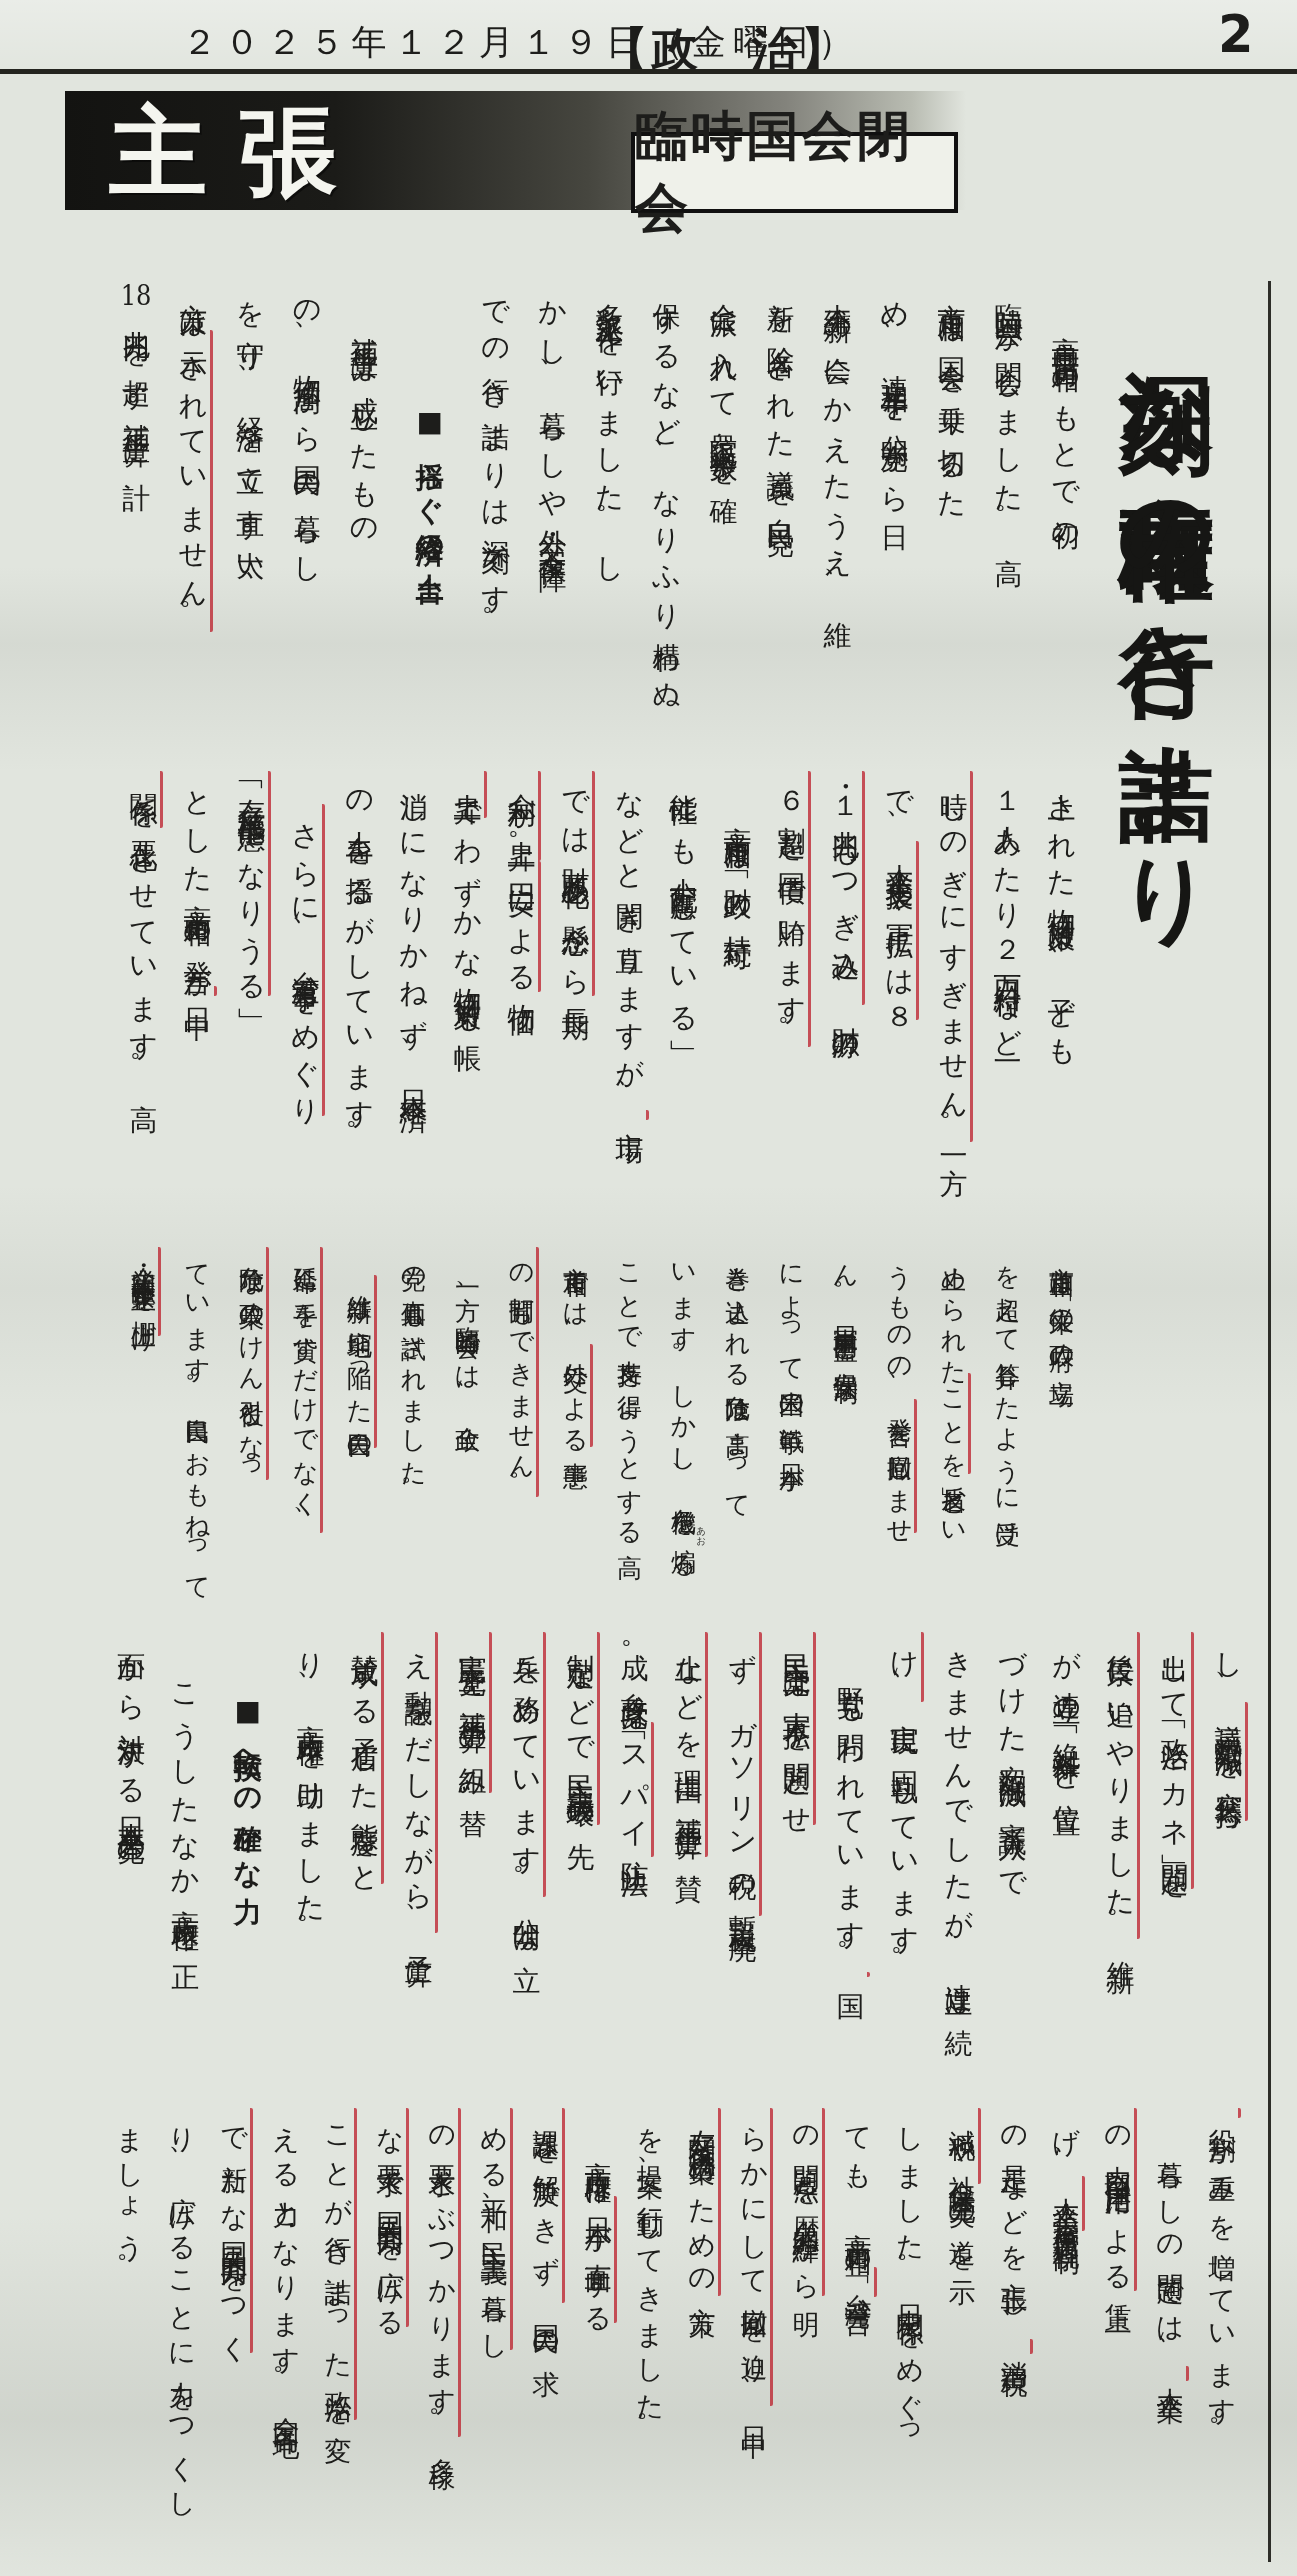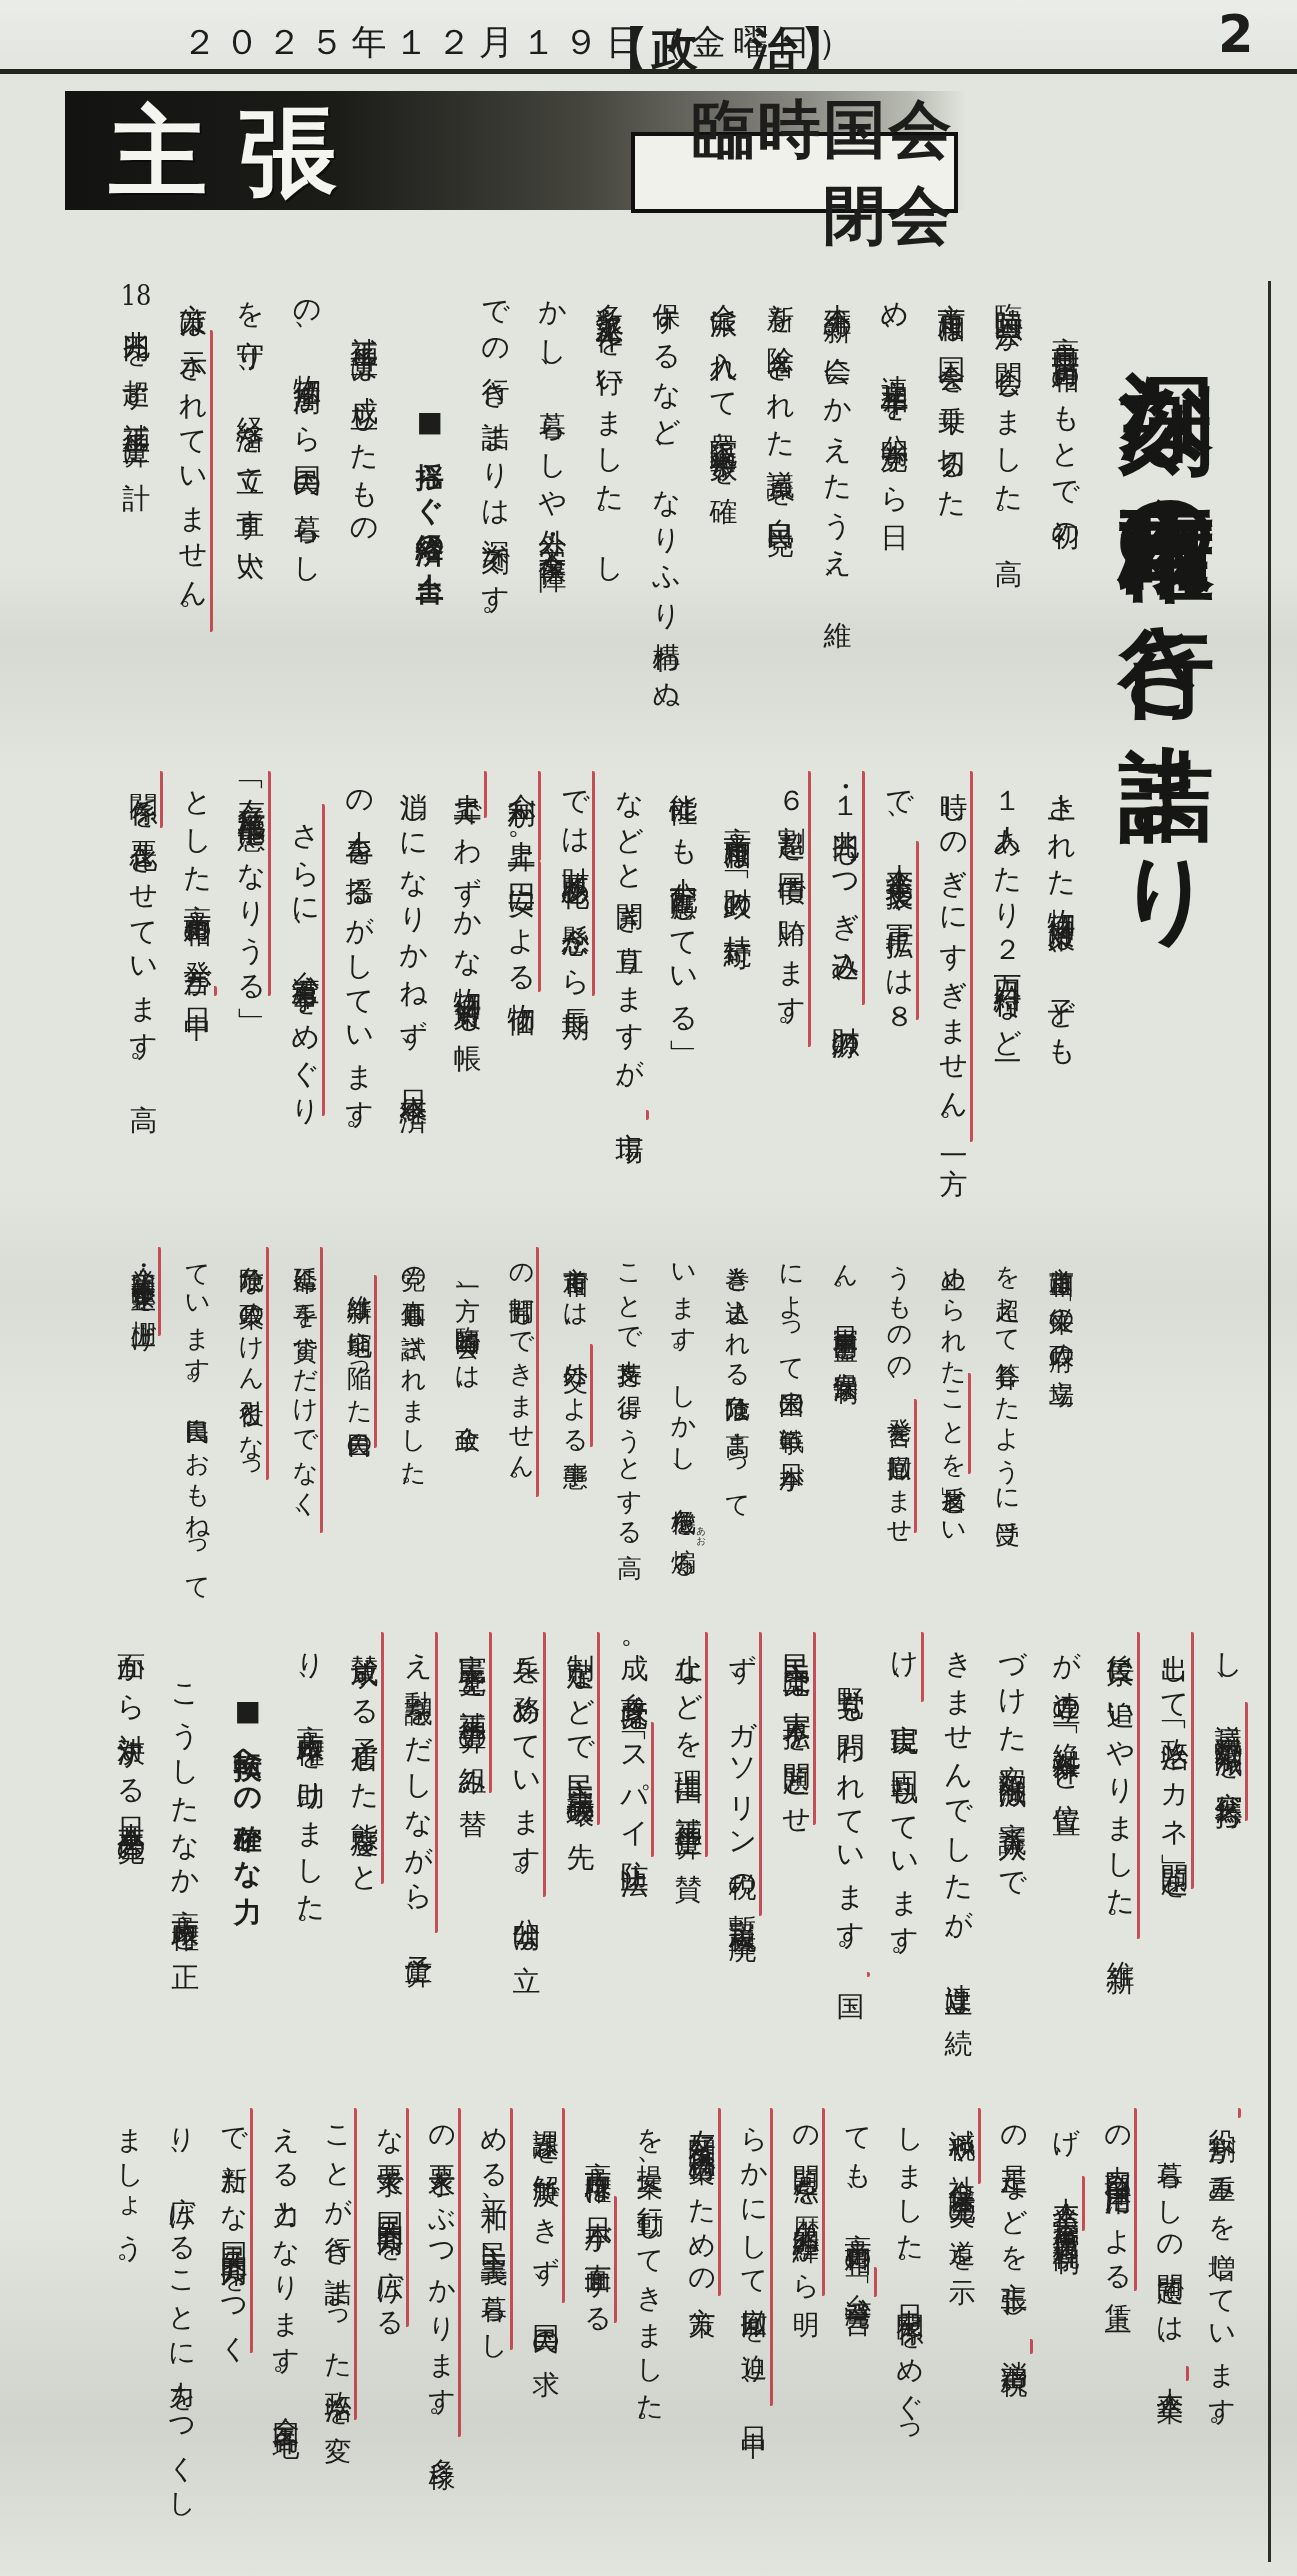--- a/index.html
+++ b/index.html
@@ -34,21 +34,21 @@
   .kicker-label{
     display:block; padding-left:44px; line-height:121px;
     font-size:98px; font-weight:700; color:#f4f5ef; letter-spacing:32px;
     text-shadow:1.9px 1.9px 0 rgba(0,0,0,.45);
   }
   .topicbox{
     position:absolute; left:631px; top:132px; width:319px; height:73px;
     background:#eff1ea; border:4.3px solid #101010;
     display:flex; align-items:center; justify-content:center;
     font-family:"DejaVu Sans","Liberation Sans",sans-serif;
-    font-size:63px; font-weight:700; letter-spacing:2.5px;text-align:right;
+    font-size:53px; font-weight:700; letter-spacing:2.5px;
   }
   .headline{
     position:absolute; left:1104px; top:295px; height:1316px;
     writing-mode:vertical-rl; text-orientation:mixed;
     font-size:95px; font-weight:700; letter-spacing:5px; color:#161614;
   }
   .vrule{position:absolute; left:1268px; top:281px; width:2.5px; height:2281px; background:#2d2d28;}
 
   .band{
     position:absolute; writing-mode:vertical-rl; text-orientation:mixed;

